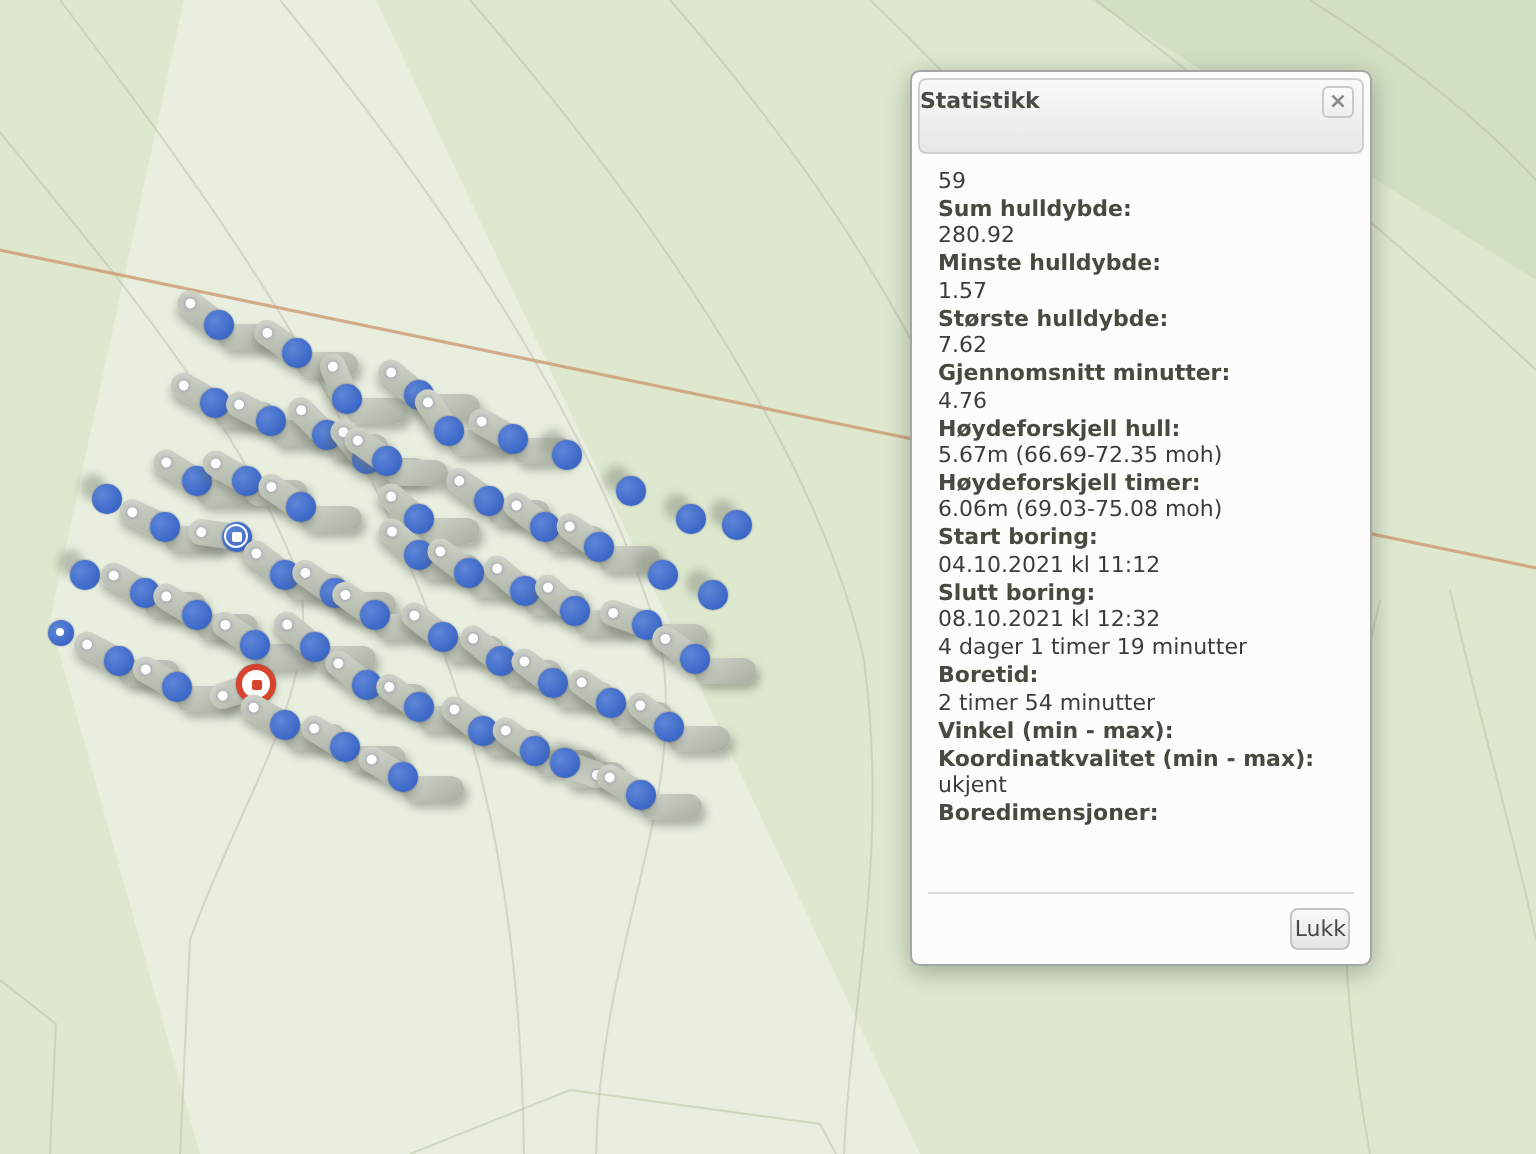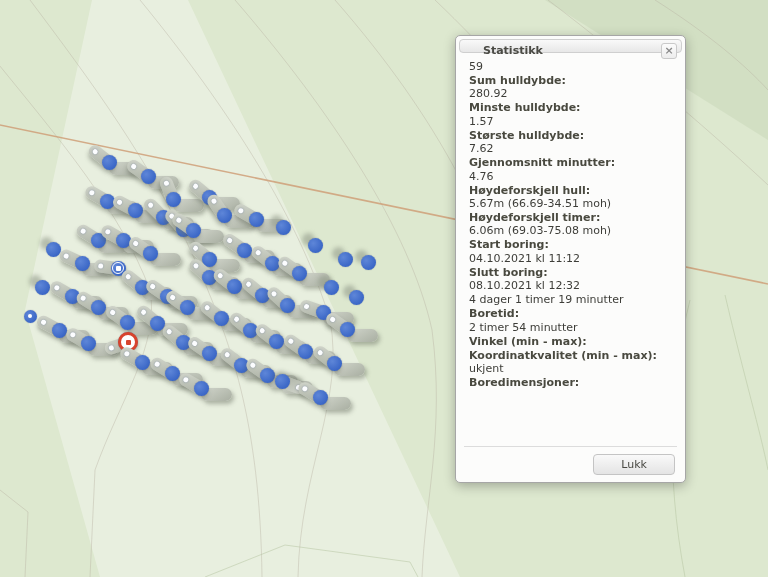--- a/index.html
+++ b/index.html
@@ -38,35 +38,35 @@
   .red .dot::after { content:''; position:absolute; left:50%; top:50%; width:5px; height:5px;
           margin:-2.5px 0 0 -2.5px; background:#d8432d; border-radius:1px; }
   .donut .dot { left:-6.5px; top:-6.5px; width:13px; height:13px; }
   .donut .dot::after { content:''; position:absolute; left:4.5px; top:4.5px; width:4px; height:4px;
           border-radius:50%; background:#fff; }
 
   
   .dialog { position:absolute; left:455px; top:35px; width:231px; height:448px;
           background:#fcfcfb; border:1px solid #a6a6a6; border-radius:5px; padding:3px;
           box-shadow:0 3px 12px rgba(0,0,0,0.28); }
-  .dialog-titlebar { position:relative; height:14px; border:1px solid #cfcfcf; border-radius:4px;
+  .dialog-titlebar { position:relative; height:38px; border:1px solid #cfcfcf; border-radius:4px;
           background:linear-gradient(#f9f9f9,#e7e7e7);
-          font-size:11px; font-weight:bold; color:#4b4b45; line-height:21px; padding-left:23px; }
+          font-size:11px; font-weight:bold; color:#4b4b45; line-height:21px; padding-left:0; }
   .dialog-close { position:absolute; right:4px; top:3px; width:16px; height:16px;
           border:1px solid #c9c9c9; border-radius:3px; background:linear-gradient(#fbfbfb,#ededed);
           color:#8a8a8a; font-size:11px; font-weight:bold; line-height:14px; text-align:center;
           cursor:pointer; }
   .dialog-body { padding:7px 10px 0 10px; }
   .stat-label { font-size:11px; font-weight:bold; color:#49493f; line-height:13.4px; }
   .stat-value { font-size:11px; color:#3d3d38; line-height:13.4px; }
   .stat-value:empty { display:none; }
   .stat-row { margin-bottom:0.6px; }
   .dialog-sep { position:absolute; left:8px; right:8px; bottom:35px; border-top:1px solid #dcdcdc; }
   .dialog-footer { position:absolute; right:10px; bottom:7px; }
-  .btn { display:inline-block; padding:3px 27px; font-size:11px; color:#4a4a44;
+  .btn { display:inline-block; padding:3px 1px; font-size:11px; color:#4a4a44;
           font-family:inherit; background:linear-gradient(#f9f9f9,#e4e4e4);
           border:1px solid #c4c4c4; border-radius:4px; cursor:pointer; }
 </style>
 </head>
 <body>
 
 <div id="stage">
   <div class="wedge-light"></div>
   <div class="shade-topright"></div>
 
@@ -440,21 +440,21 @@
       <div class="stat-row">
         <div class="stat-label">Største hulldybde:</div>
         <div class="stat-value">7.62</div>
       </div>
       <div class="stat-row">
         <div class="stat-label">Gjennomsnitt minutter:</div>
         <div class="stat-value">4.76</div>
       </div>
       <div class="stat-row">
         <div class="stat-label">Høydeforskjell hull:</div>
-        <div class="stat-value">5.67m (66.69-34.51 moh)</div>
+        <div class="stat-value">5.67m (66.69-72.35 moh)</div>
       </div>
       <div class="stat-row">
         <div class="stat-label">Høydeforskjell timer:</div>
         <div class="stat-value">6.06m (69.03-75.08 moh)</div>
       </div>
       <div class="stat-row">
         <div class="stat-label">Start boring:</div>
         <div class="stat-value">04.10.2021 kl 11:12</div>
       </div>
       <div class="stat-row">

